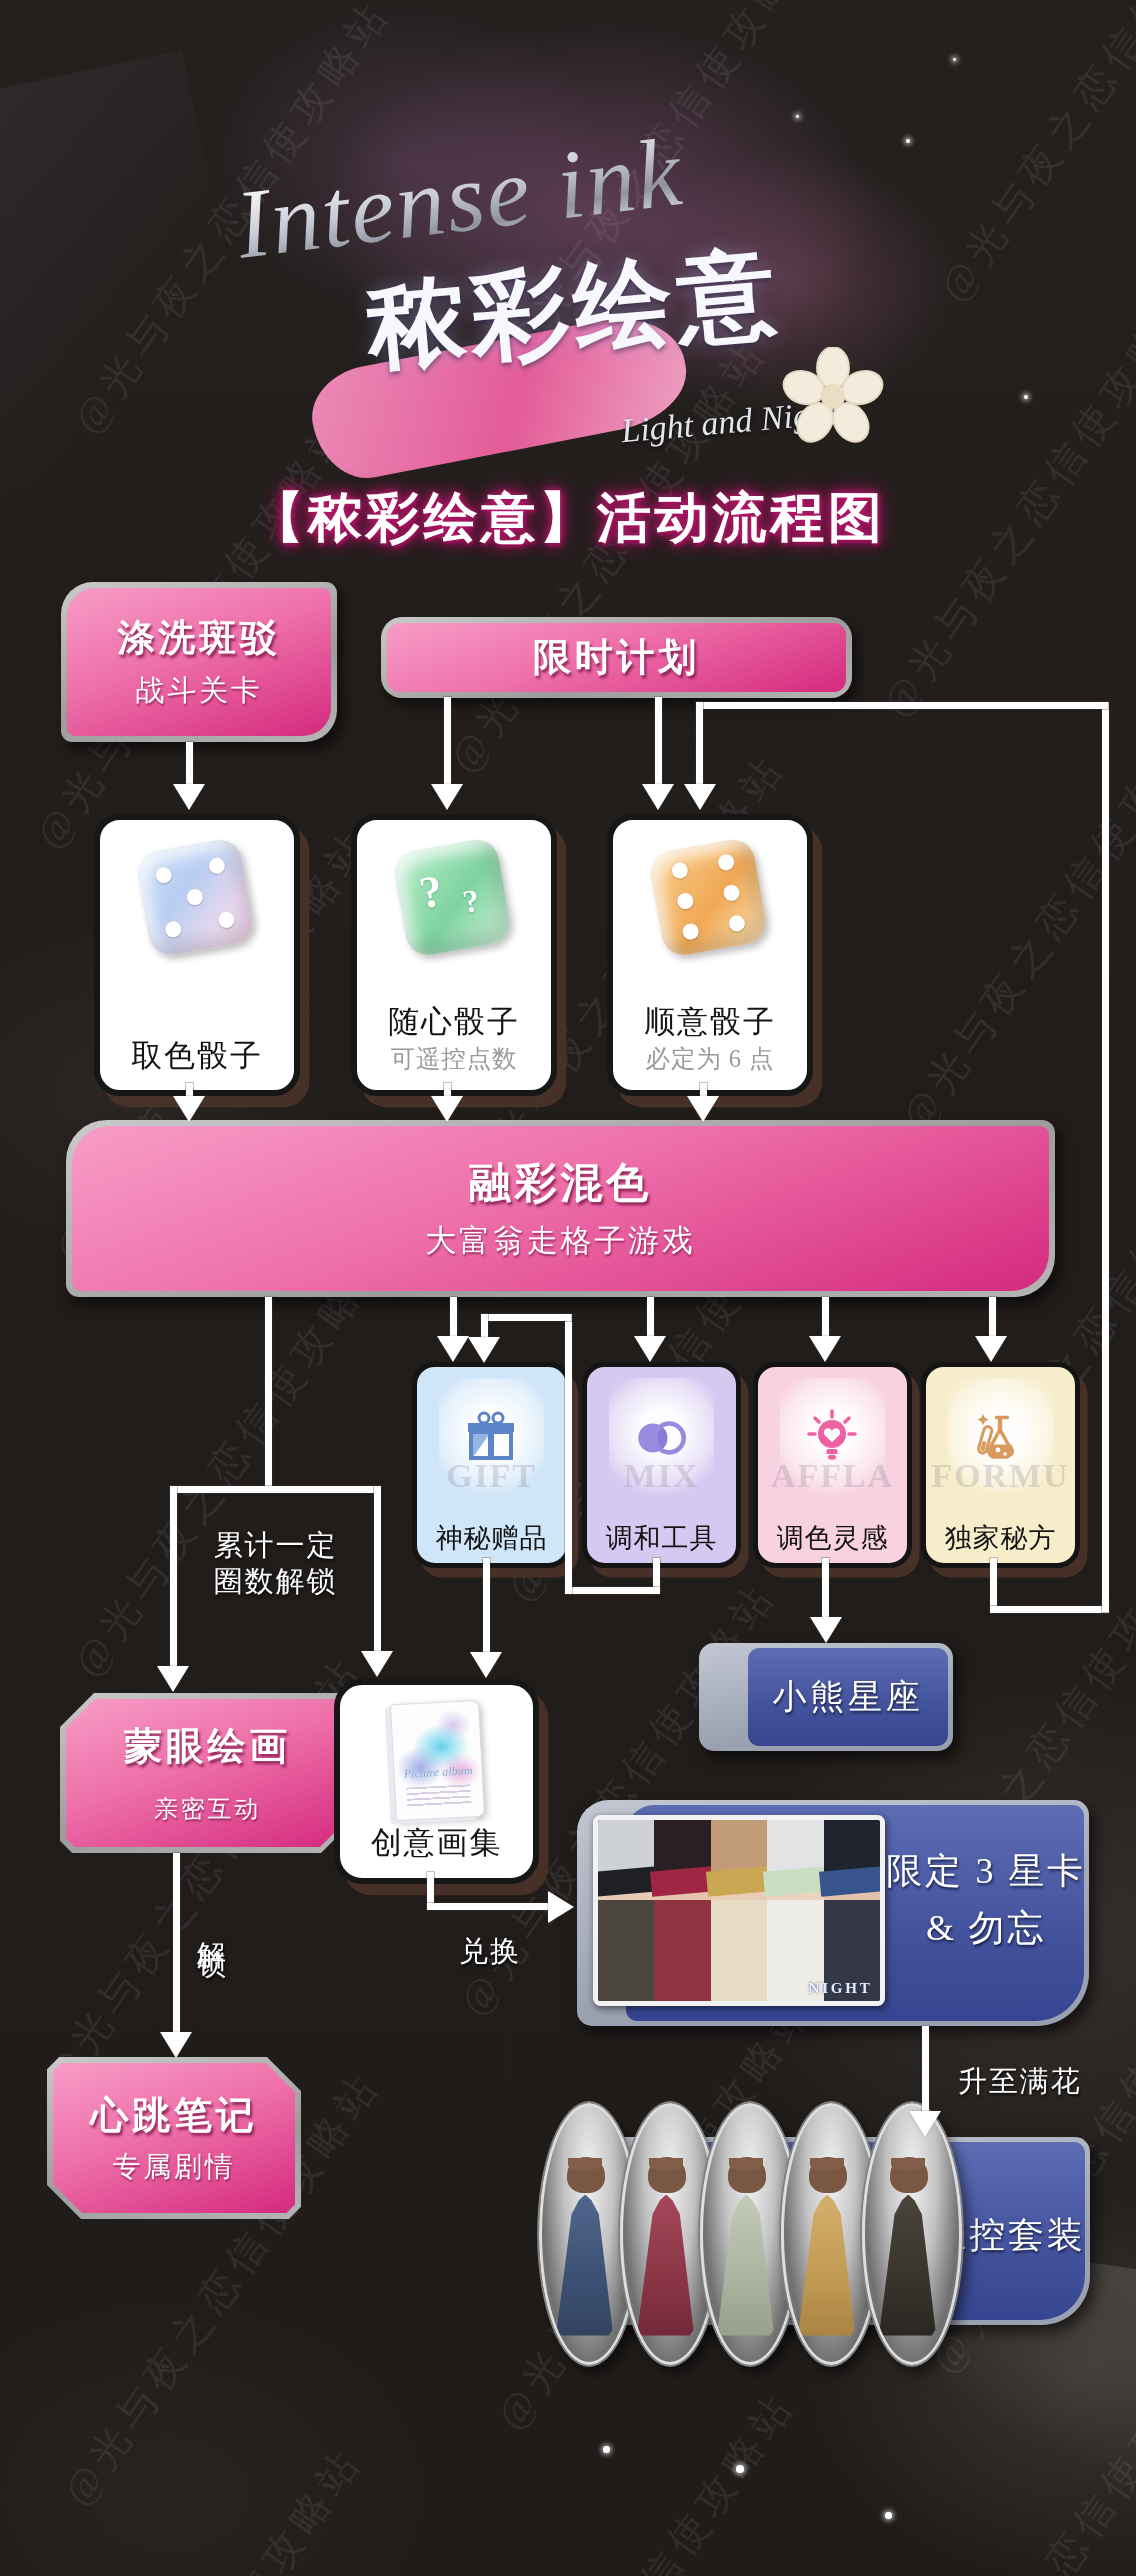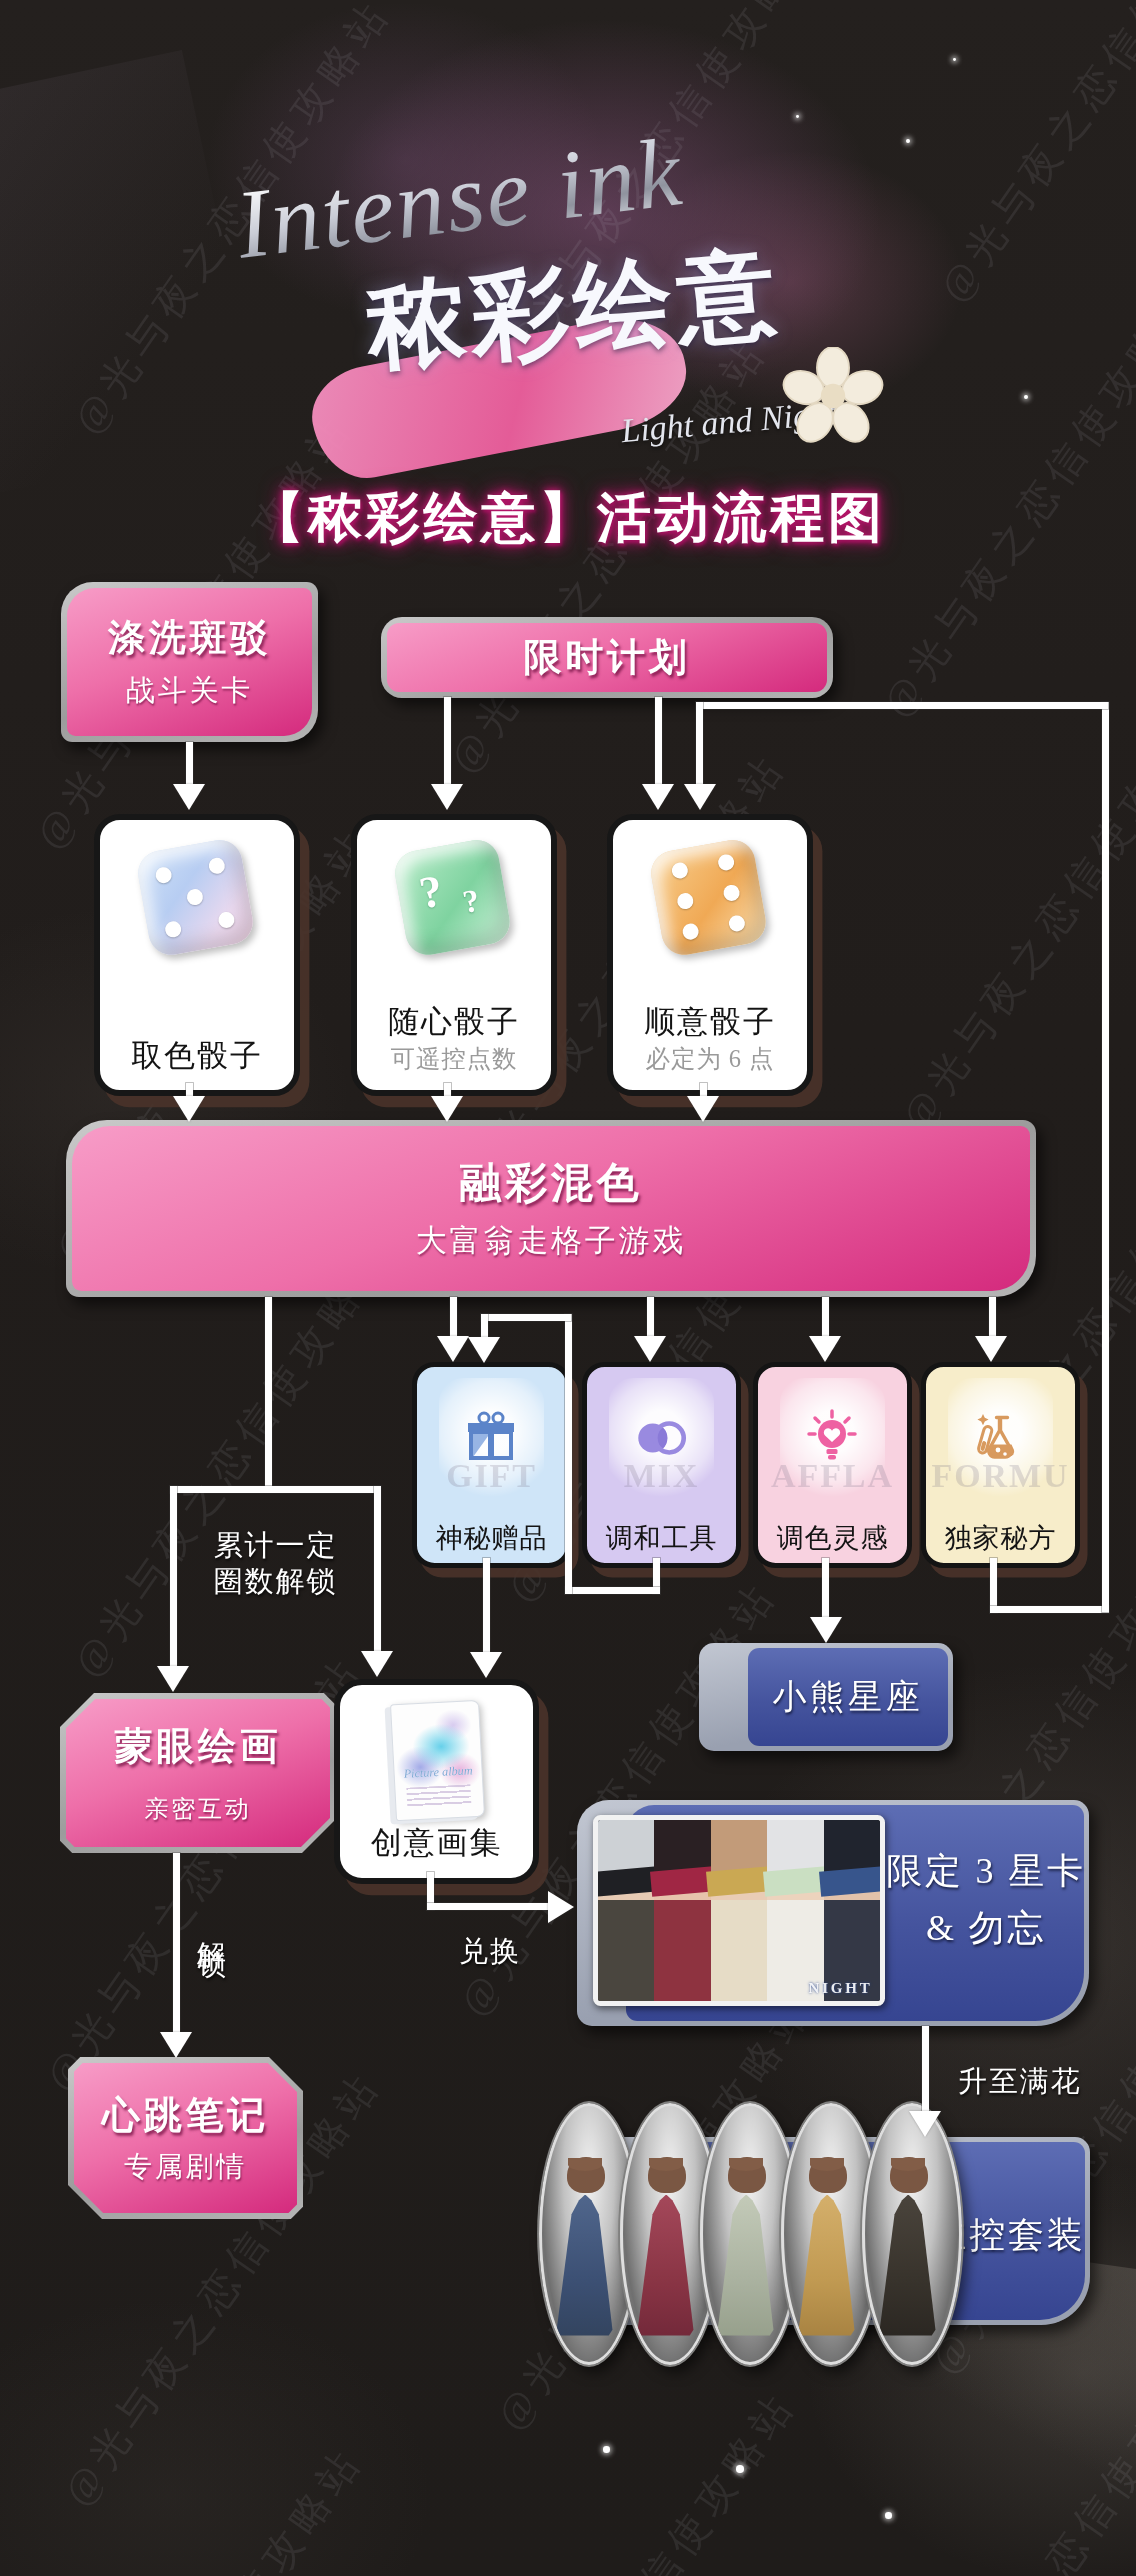--- a/index.html
+++ b/index.html
@@ -37,21 +37,21 @@
     text-shadow:0 2.8px 5.6px rgba(40,30,60,.55), 0 0 17px rgba(180,190,255,.35);}
   .logo-sub{position:absolute;left:395px;top:299px;font-size:34px;font-style:italic;color:#e4e6ee;
     transform:rotate(-5deg);text-shadow:0 1.9px 3.8px rgba(0,0,0,.6);}
   .logo-flower{position:absolute;left:555px;top:243px;}
   
   .page-title{position:absolute;left:0;top:482px;width:100%;text-align:center;
     font-size:54px;font-weight:bold;color:#fff;letter-spacing:3.8px;
     text-shadow:0 0 6.6px #b7176b,0 0 13px #b7176b,0 0 22.6px #a3135f,1.9px 2.8px 2.8px #6d0c40;}
   
   .pbox{position:absolute;background:linear-gradient(165deg,#c9c9c9,#9c9c9c 60%,#b5b5b5);
-    box-shadow:5.6px 7.5px 13px rgba(0,0,0,.55);}
+    box-shadow:5.6px 7.5px 13px rgba(0,0,0,.55);padding-left:19px;}
   .pbox .inner{position:absolute;inset:5.6px;
     background:linear-gradient(160deg,#f79cc7 0%,#ee6fa9 45%,#d42a7d 100%);
     display:flex;flex-direction:column;align-items:center;justify-content:center;}
   .pbox .t1{color:#fff;font-weight:bold;letter-spacing:3.8px;text-shadow:1.9px 2.8px 2.8px rgba(120,20,70,.8);}
   .pbox .t2{color:#fff;letter-spacing:2.8px;text-shadow:0.9px 1.9px 1.9px rgba(120,20,70,.7);}
   .r-leaf{border-radius:32px 11.3px 32px 11.3px;}
   .r-leaf .inner{border-radius:28px 8.5px 28px 8.5px;}
   .r-soft{border-radius:21px;}
   .r-soft .inner{border-radius:12.2px;}
   .r-board{border-radius:41px 13px 41px 13px;}
@@ -337,21 +337,21 @@
     </div>
     <div class="alabel">创意画集</div>
   </div>
 
   <div class="bbox" style="left:699px;top:1643px;width:254px;height:108px;border-radius:15px;">
     <div class="binner" style="border-radius:11.3px;">
       <div class="blabel">小熊星座</div>
     </div>
   </div>
 
-  <div class="pbox cut-tr-bl" style="left:68px;top:2057px;width:235px;height:162px;">
+  <div class="pbox cut-tr-bl" style="left:47px;top:2057px;width:235px;height:162px;">
     <div class="inner">
       <div class="t1" style="font-size:38px;">心跳笔记</div>
       <div class="t2" style="font-size:28px;margin-top:7.5px;">专属剧情</div>
     </div>
   </div>
 
   <div class="bbox" style="left:577px;top:1800px;width:512px;height:226px;border-radius:32px 15px 53px 15px;">
     <div class="binner" style="border-radius:28px 11.3px 49px 11.3px;"></div>
   </div>
   <div class="collage-img">

